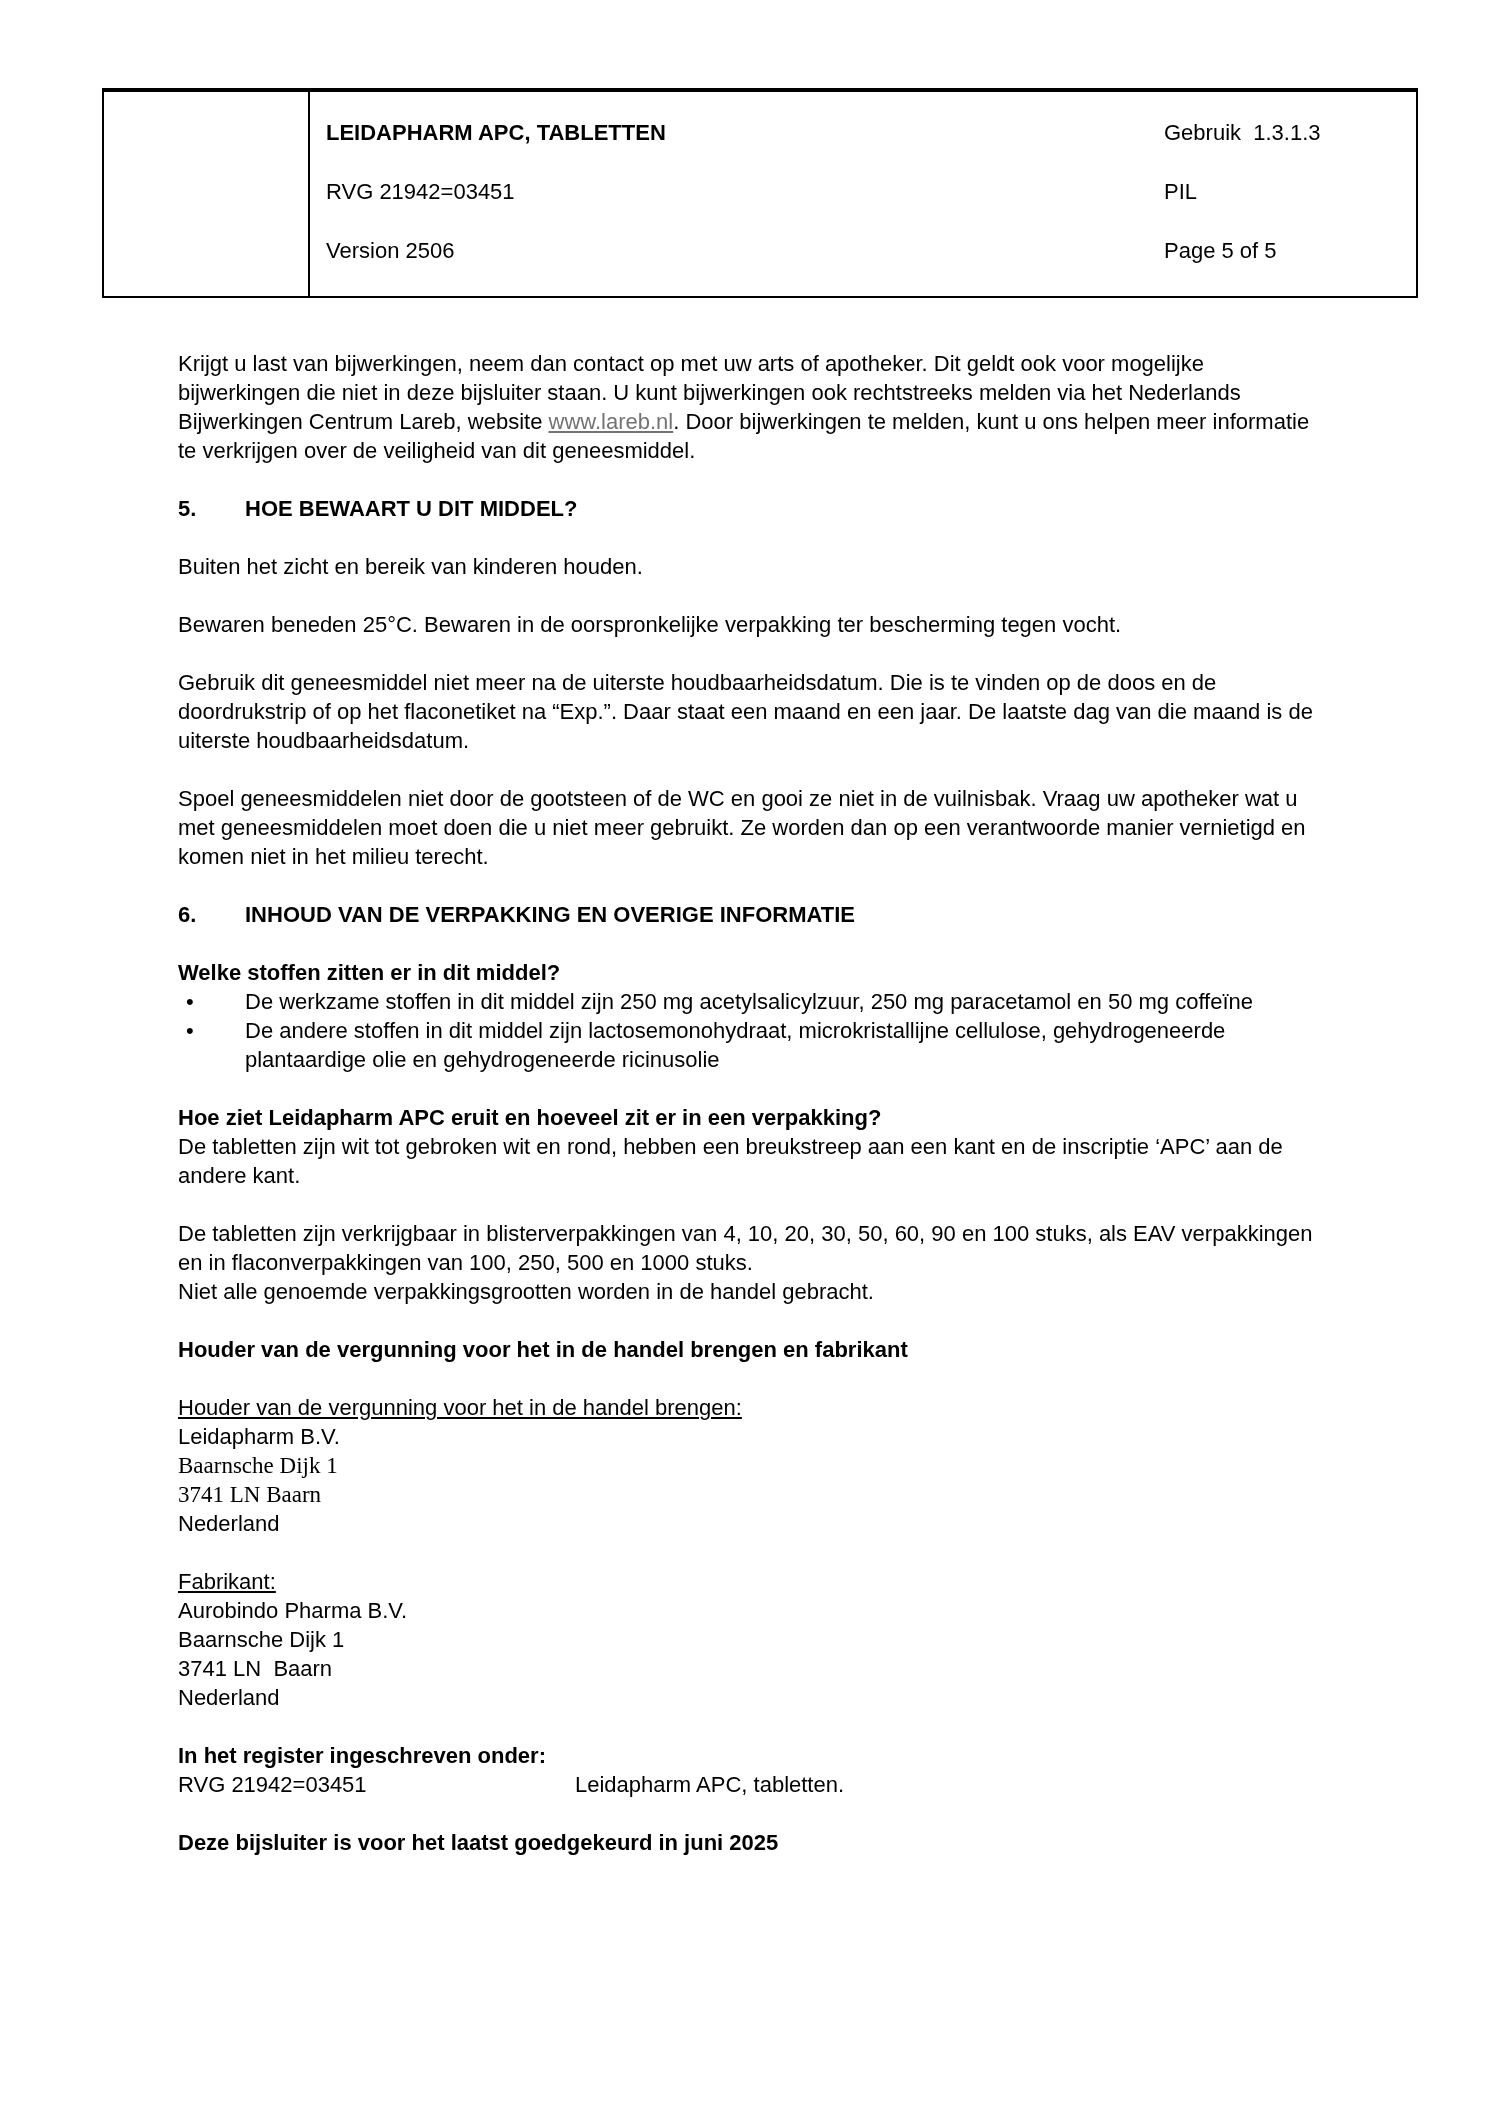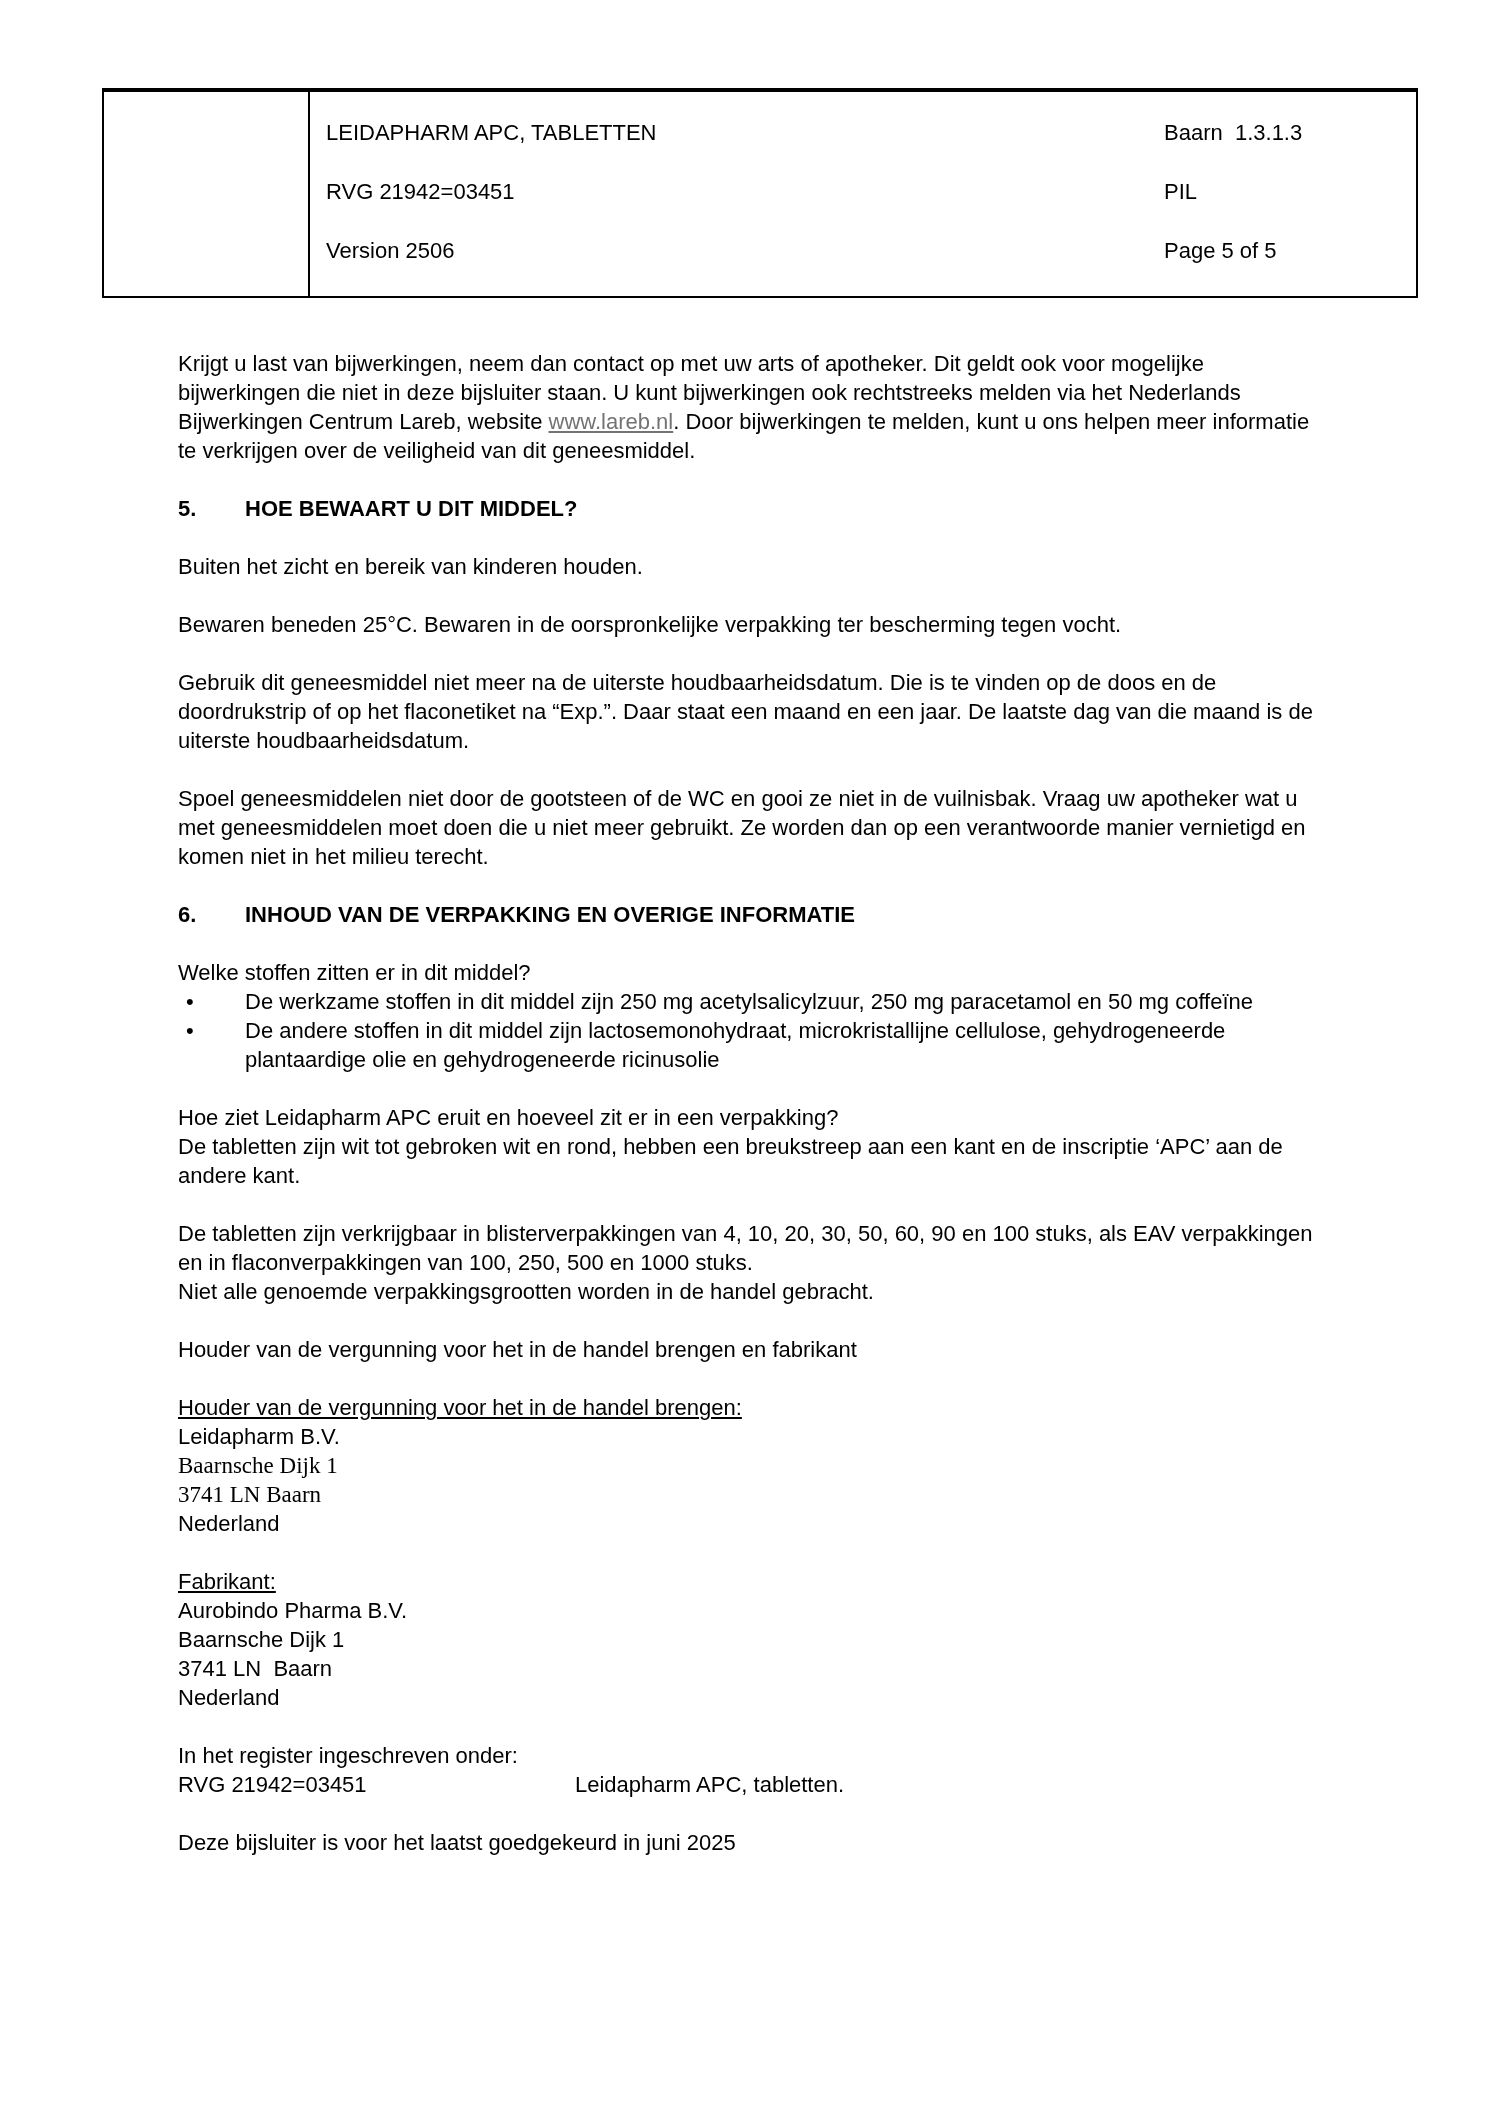--- a/index.html
+++ b/index.html
@@ -16,21 +16,21 @@
     position:absolute;left:102px;top:88px;
     width:1316px;height:210px;
     border:2px solid #000;border-top:4px solid #000;
     display:flex;box-sizing:border-box;
   }
   .hdr-left{width:206px;border-right:2px solid #000;box-sizing:border-box;}
   .hdr-right{flex:1;padding:26px 20px 0 16px;}
   .hdr-row{display:flex;margin-bottom:30px;white-space:pre-wrap;}
   .hdr-row .c1{flex:1;}
   .hdr-row .c2{width:232px;}
-  .b{font-weight:normal;}
+  .b{font-weight:bold;}
   
   .body{position:absolute;left:178px;top:349px;width:1136px;}
   .blk{margin:0 0 29px 0;white-space:pre-wrap;}
   .tight{margin-bottom:0;}
   .spacer{height:29px;}
   .sec-head{display:flex;font-weight:bold;margin-bottom:29px;}
   .sec-num{width:67px;flex:none;}
   .bullet-row{display:flex;margin:0;}
   .bullet-glyph{width:67px;flex:none;padding-left:8px;box-sizing:border-box;}
   .bullet-text{flex:1;white-space:pre-wrap;}
@@ -43,21 +43,21 @@
 </head>
 <body>
 
 <div class="page">
 
   <div class="hdr-table">
     <div class="hdr-left"></div>
     <div class="hdr-right">
       <div class="hdr-row">
         <span class="c1 b">LEIDAPHARM APC, TABLETTEN</span>
-        <span class="c2">Baarn  1.3.1.3</span>
+        <span class="c2">Gebruik  1.3.1.3</span>
       </div>
       <div class="hdr-row">
         <span class="c1">RVG 21942=03451</span>
         <span class="c2">PIL</span>
       </div>
       <div class="hdr-row">
         <span class="c1">Version 2506</span>
         <span class="c2">Page 5 of 5</span>
       </div>
     </div>

